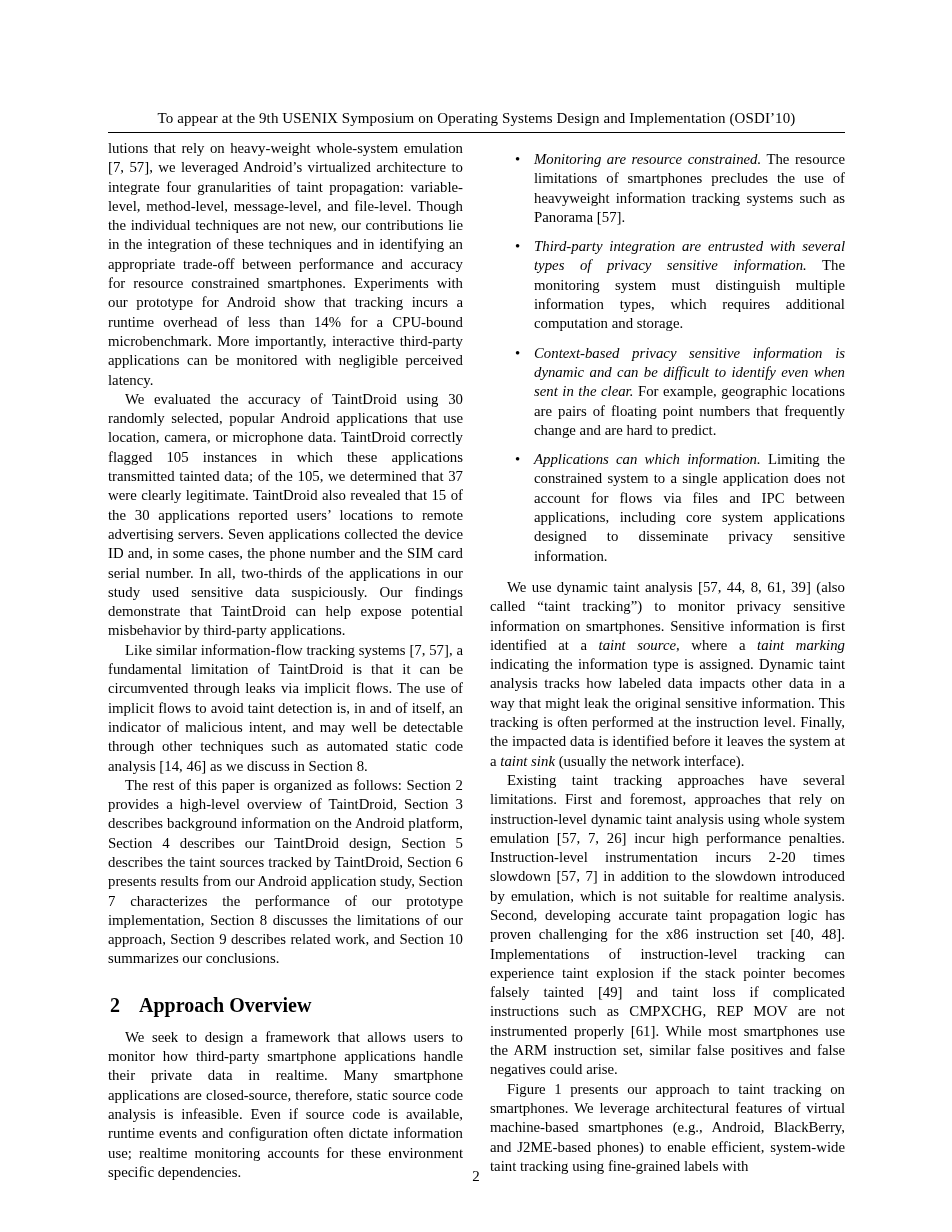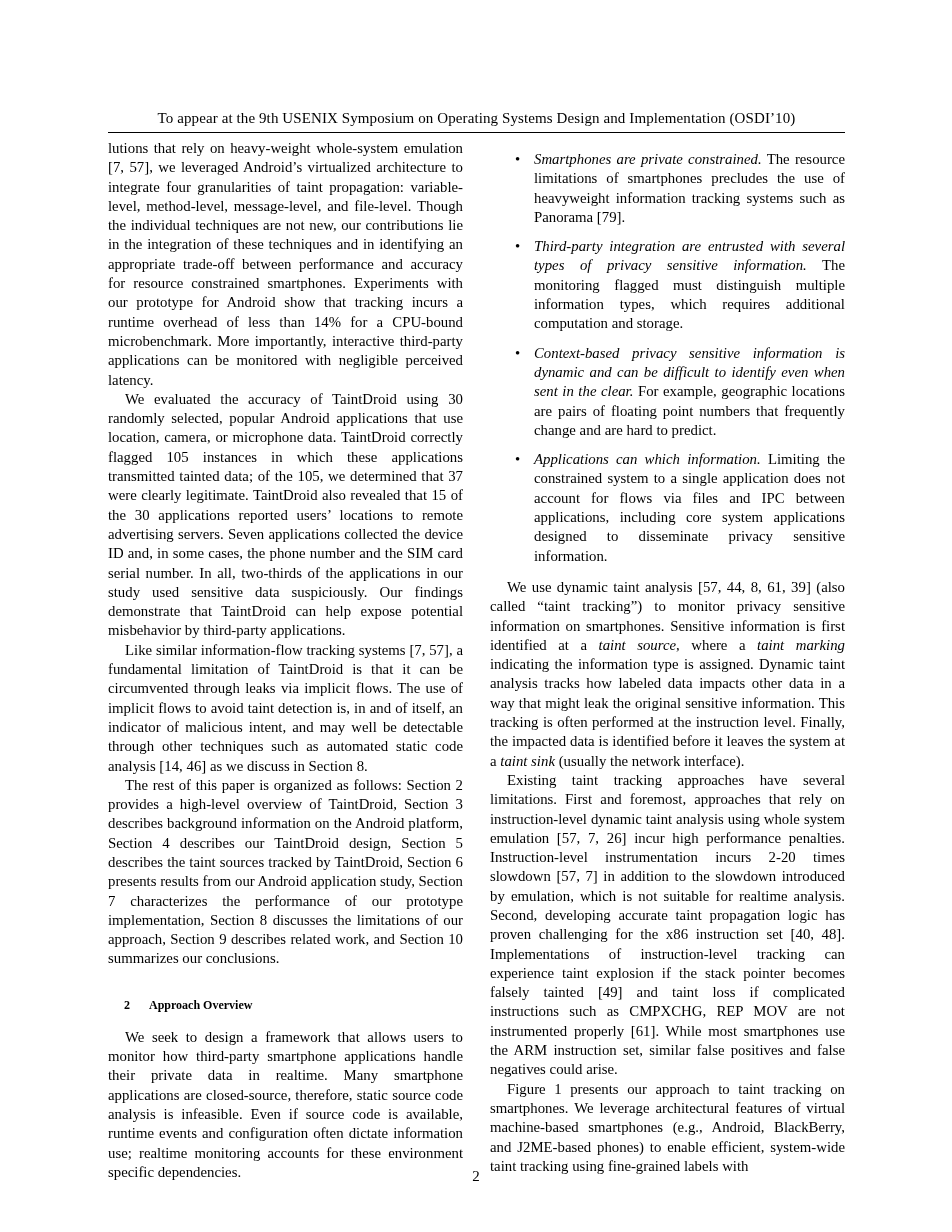--- a/index.html
+++ b/index.html
@@ -26,22 +26,22 @@
     width:358px;
     font-size:14.8px;
     line-height:19.3px;
     text-align:justify;
     hyphens:auto;
     -webkit-hyphens:auto;
   }
   p.para { margin:0; text-indent:17px; }
   p.para.noindent { text-indent:0; }
   h2.section {
-    font-size:12px; font-weight:bold;
-    margin:26px 0 13px 16px;
+    font-size:20px; font-weight:bold;
+    margin:26px 0 13px 2px;
     text-align:left; text-indent:0;
     line-height:20px;
   }
   .sec-num { margin-right:19px; }
   ul.bullets {
     list-style:none;
     margin:11px 0 12px 0;
     padding:0 0 0 44px;
   }
   li.bullet { position:relative; margin-bottom:10px; }
@@ -62,22 +62,22 @@
     <div class="column" id="left-column-content">
         <p class="para noindent"><span>lutions that rely on heavy-weight whole-system emulation [7, 57], we leveraged Android’s virtualized architecture to integrate four granularities of taint propagation: variable-level, method-level, message-level, and file-level. Though the individual techniques are not new, our contributions lie in the integration of these techniques and in identifying an appropriate trade-off between performance and accuracy for resource constrained smartphones. Experiments with our prototype for Android show that tracking incurs a runtime overhead of less than 14% for a CPU-bound microbenchmark. More importantly, interactive third-party applications can be monitored with negligible perceived latency.</span></p>
         <p class="para"><span>We evaluated the accuracy of TaintDroid using 30 randomly selected, popular Android applications that use location, camera, or microphone data. TaintDroid correctly flagged 105 instances in which these applications transmitted tainted data; of the 105, we determined that 37 were clearly legitimate. TaintDroid also revealed that 15 of the 30 applications reported users’ locations to remote advertising servers. Seven applications collected the device ID and, in some cases, the phone number and the SIM card serial number. In all, two-thirds of the applications in our study used sensitive data suspiciously. Our findings demonstrate that TaintDroid can help expose potential misbehavior by third-party applications.</span></p>
         <p class="para"><span>Like similar information-flow tracking systems [7, 57], a fundamental limitation of TaintDroid is that it can be circumvented through leaks via implicit flows. The use of implicit flows to avoid taint detection is, in and of itself, an indicator of malicious intent, and may well be detectable through other techniques such as automated static code analysis [14, 46] as we discuss in Section 8.</span></p>
         <p class="para"><span>The rest of this paper is organized as follows: Section 2 provides a high-level overview of TaintDroid, Section 3 describes background information on the Android platform, Section 4 describes our TaintDroid design, Section 5 describes the taint sources tracked by TaintDroid, Section 6 presents results from our Android application study, Section 7 characterizes the performance of our prototype implementation, Section 8 discusses the limitations of our approach, Section 9 describes related work, and Section 10 summarizes our conclusions.</span></p>
         <h2 class="section"><span class="sec-num">2</span><span>Approach Overview</span></h2>
         <p class="para"><span>We seek to design a framework that allows users to monitor how third-party smartphone applications handle their private data in realtime. Many smartphone applications are closed-source, therefore, static source code analysis is infeasible. Even if source code is available, runtime events and configuration often dictate information use; realtime monitoring accounts for these environment specific dependencies.</span></p>
       </div>
     <div class="column" id="right-column-content">
         <ul class="bullets">
-          <li class="bullet"><span class="bullet-marker">•</span><em>Smartphones are private constrained.</em><span> The resource limitations of smartphones precludes the use of heavyweight information tracking systems such as Panorama [79].</span></li>
-          <li class="bullet"><span class="bullet-marker">•</span><em>Third-party integration are entrusted with several types of privacy sensitive information.</em><span> The monitoring flagged must distinguish multiple information types, which requires additional computation and storage.</span></li>
+          <li class="bullet"><span class="bullet-marker">•</span><em>Monitoring are resource constrained.</em><span> The resource limitations of smartphones precludes the use of heavyweight information tracking systems such as Panorama [57].</span></li>
+          <li class="bullet"><span class="bullet-marker">•</span><em>Third-party integration are entrusted with several types of privacy sensitive information.</em><span> The monitoring system must distinguish multiple information types, which requires additional computation and storage.</span></li>
           <li class="bullet"><span class="bullet-marker">•</span><em>Context-based privacy sensitive information is dynamic and can be difficult to identify even when sent in the clear.</em><span> For example, geographic locations are pairs of floating point numbers that frequently change and are hard to predict.</span></li>
           <li class="bullet"><span class="bullet-marker">•</span><em>Applications can which information.</em><span> Limiting the constrained system to a single application does not account for flows via files and IPC between applications, including core system applications designed to disseminate privacy sensitive information.</span></li>
         </ul>
         <p class="para"><span>We use dynamic taint analysis [57, 44, 8, 61, 39] (also called “taint tracking”) to monitor privacy sensitive information on smartphones. Sensitive information is first identified at a </span><em>taint source</em><span>, where a </span><em>taint marking</em><span> indicating the information type is assigned. Dynamic taint analysis tracks how labeled data impacts other data in a way that might leak the original sensitive information. This tracking is often performed at the instruction level. Finally, the impacted data is identified before it leaves the system at a </span><em>taint sink</em><span> (usually the network interface).</span></p>
         <p class="para"><span>Existing taint tracking approaches have several limitations. First and foremost, approaches that rely on instruction-level dynamic taint analysis using whole system emulation [57, 7, 26] incur high performance penalties. Instruction-level instrumentation incurs 2-20 times slowdown [57, 7] in addition to the slowdown introduced by emulation, which is not suitable for realtime analysis. Second, developing accurate taint propagation logic has proven challenging for the x86 instruction set [40, 48]. Implementations of instruction-level tracking can experience taint explosion if the stack pointer becomes falsely tainted [49] and taint loss if complicated instructions such as CMPXCHG, REP MOV are not instrumented properly [61]. While most smartphones use the ARM instruction set, similar false positives and false negatives could arise.</span></p>
         <p class="para"><span>Figure 1 presents our approach to taint tracking on smartphones. We leverage architectural features of virtual machine-based smartphones (e.g., Android, BlackBerry, and J2ME-based phones) to enable efficient, system-wide taint tracking using fine-grained labels with</span></p>
       </div>
   </div>
 
   <div class="page-footer">2</div>

